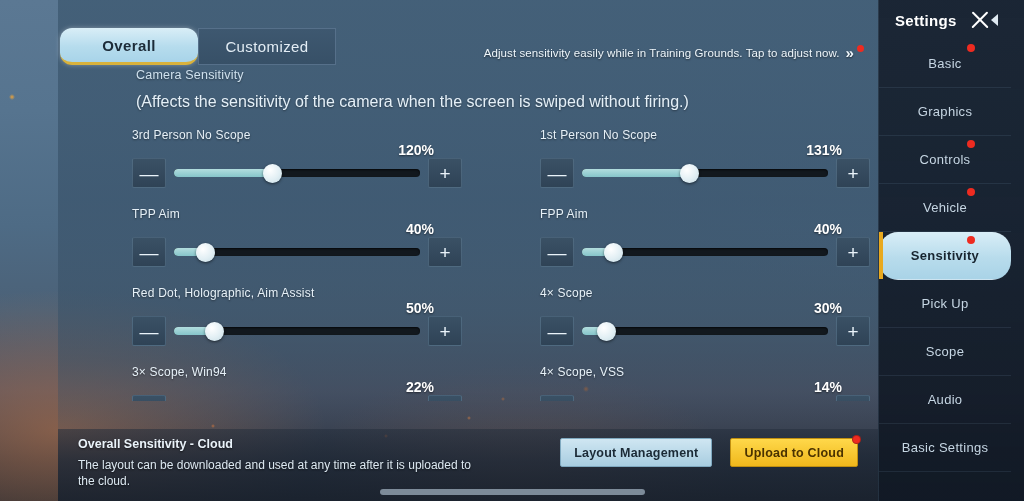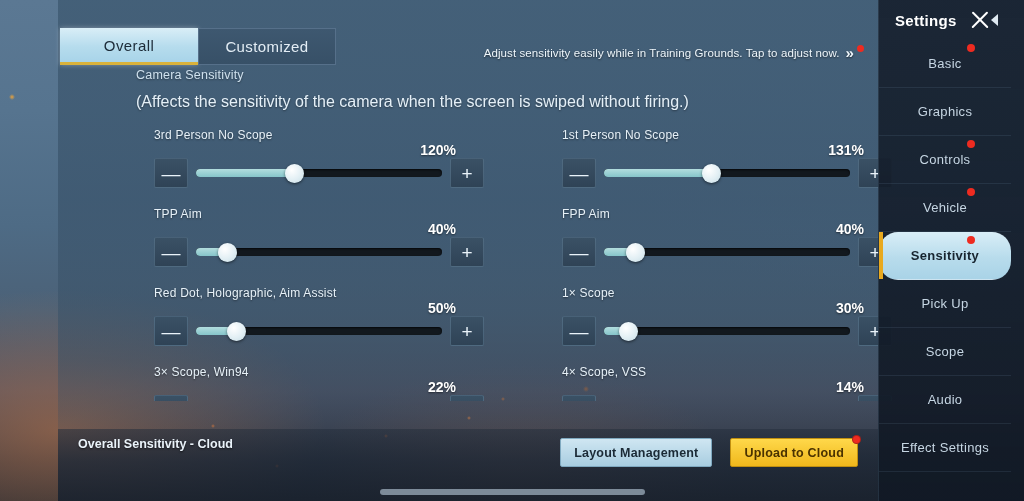--- a/index.html
+++ b/index.html
@@ -45,23 +45,24 @@
     font-size:15px; letter-spacing:0.4px;
     cursor:pointer; user-select:none;
   }
   .tab.inactive {
     background:linear-gradient(180deg,#3e5870 0%,#375067 100%);
     color:#e3edf5;
     border:1px solid #56708a;
   }
   .tab.active {
     background:linear-gradient(180deg,#d9eef7 0%,#b6dced 55%,#a8d4e9 100%);
-    color:#1c2b38; font-weight:normal;
+    color:#1c2b38; font-weight:bold;
     border-bottom:3px solid #d9b23c;
     box-shadow:0 0 5px rgba(255,255,255,0.35);
+    border-radius:12px;
   }
 
   
   #notice {
     position:absolute; right:14px; top:44px;
     display:flex; align-items:center; gap:6px;
     font-size:11.5px; color:#eef6fb; letter-spacing:0.1px;
     text-shadow:0 1px 2px rgba(0,0,0,0.55);
     cursor:pointer;
     margin-left:32px;
@@ -79,21 +80,21 @@
     text-shadow:0 1px 2px rgba(0,0,0,0.4);
   }
   #sec-desc {
     position:absolute; left:78px; top:93px;
     font-size:16px; color:#e5f0f8;
     text-shadow:0 1px 2px rgba(0,0,0,0.4);
   }
 
   
   #grid {
-    position:absolute; left:96px; top:128px;
+    position:absolute; left:74px; top:128px;
     width:740px;
     display:grid; grid-template-columns:330px 330px;
     column-gap:78px; row-gap:19px;
   }
   .srow { position:relative; height:60px; }
   .srow.clipped { height:36px; overflow:hidden;text-align:center; }
   .slabel {
     position:absolute; left:0; top:0;
     font-size:12px; color:#e7f1f8; letter-spacing:0.2px;
     text-shadow:0 1px 2px rgba(0,0,0,0.45);
@@ -325,21 +326,21 @@
         <div class="strack">
           <div class="bar"></div>
           <div class="fill" style="width: 16.5%;"></div>
           <div class="thumb" style="left: 16.5%;"></div>
         </div>
         <div class="sbtn">+</div>
       </div>
     </div>
 
     <div class="srow">
-      <div class="slabel">1× Scope</div>
+      <div class="slabel">4× Scope</div>
       <div class="sval">30%</div>
       <div class="sctl">
         <div class="sbtn">—</div>
         <div class="strack">
           <div class="bar"></div>
           <div class="fill" style="width: 10%;"></div>
           <div class="thumb" style="left: 10%;"></div>
         </div>
         <div class="sbtn">+</div>
       </div>
@@ -371,20 +372,21 @@
         </div>
         <div class="sbtn">+</div>
       </div>
     </div>
 
   </div>
 </div>
 
 <div id="footer">
   <div id="f-title">Overall Sensitivity - Cloud</div>
+  <div id="f-desc">The layout can be downloaded and used at any time after it is uploaded to the cloud.</div>
   <div id="f-btns">
     <div class="fbtn light">
       <span>Layout Management</span>
     </div>
     <div class="fbtn gold">
       <span>Upload to Cloud</span>
       <span class="bdot"></span>
     </div>
   </div>
 </div>
@@ -422,16 +424,16 @@
     <div class="sbitem">
       <span>Pick Up</span>
     </div>
     <div class="sbitem">
       <span>Scope</span>
     </div>
     <div class="sbitem">
       <span>Audio</span>
     </div>
     <div class="sbitem">
-      <span>Effect Settings</span>
+      <span>Basic Settings</span>
     </div>
   </div>
 </div>
 
 </body></html>

